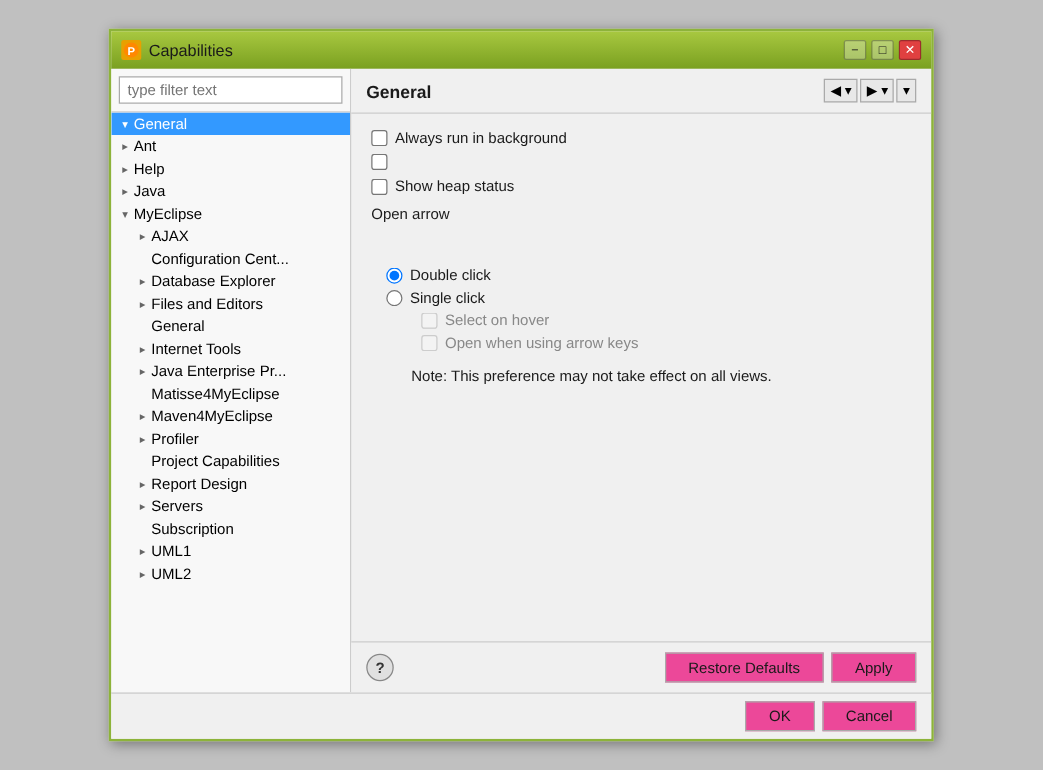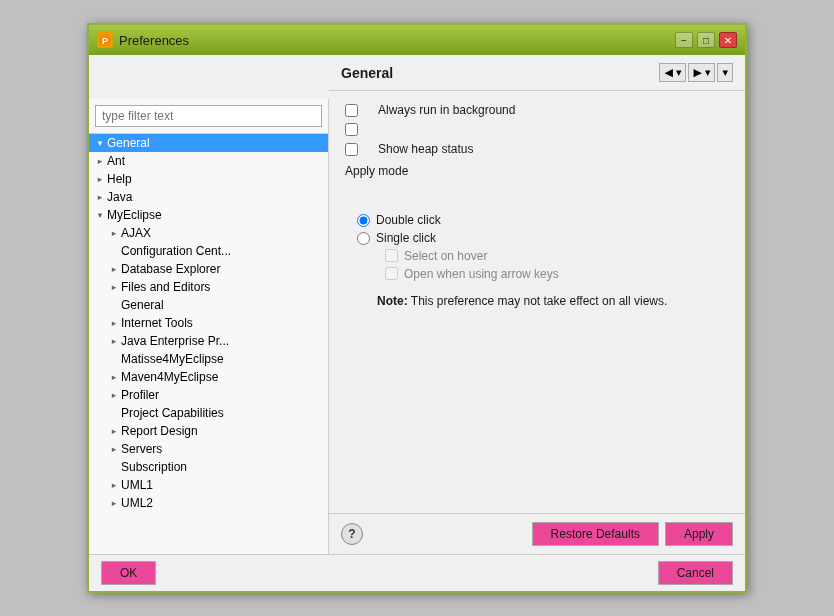--- a/index.html
+++ b/index.html
@@ -90,26 +90,25 @@
     }
 
     .content-area {
       display: flex;
       flex: 1;
       overflow: hidden;
     }
 
     
     .left-panel {
-      width: 240px;
+      width: 192px;
       background: #f8f8f8;
       border-right: 1px solid #ccc;
       display: flex;
       flex-direction: column;
-      margin-top: 44px;
     }
 
     .search-box {
       padding: 6px 6px;
       border-bottom: 1px solid #ccc;
     }
 
     .search-input {
       width: 100%;
       padding: 3px 6px;
@@ -220,21 +219,21 @@
     .right-content {
       flex: 1;
       padding: 12px 16px;
       overflow-y: auto;
     }
 
     .checkbox-row {
       display: flex;
       align-items: center;
       margin-bottom: 6px;
-      gap: 20px;
+      gap: 6px;
     }
 
     .checkbox-row input[type="checkbox"] {
       width: 13px;
       height: 13px;
       cursor: pointer;
     }
 
     .checkbox-row label {
       font-size: 12px;
@@ -272,21 +271,21 @@
       color: #1a1a1a;
       cursor: pointer;
     }
 
     .sub-checkboxes {
       margin-left: 28px;
     }
 
     .sub-checkbox-row {
       display: flex;
-      align-items: flex-start;
+      align-items: center;
       margin-bottom: 4px;
       gap: 6px;
     }
 
     .sub-checkbox-row input[type="checkbox"] {
       width: 13px;
       height: 13px;
       cursor: pointer;
     }
 
@@ -296,21 +295,21 @@
     }
 
     .note-text {
       font-size: 12px;
       color: #1a1a1a;
       margin-top: 12px;
       line-height: 1.4;
     }
 
     .note-text strong {
-      font-weight: bold;
+      font-weight: normal;
       padding-left: 32px;
     }
 
     
     .bottom-bar {
       display: flex;
       justify-content: flex-end;
       align-items: center;
       padding: 8px 12px;
       border-top: 1px solid #ccc;
@@ -355,21 +354,21 @@
   <div class="dialog">
 
     <div class="title-bar">
       <div class="title-bar-left">
         <div class="title-icon">
           <svg width="14" height="14" viewBox="0 0 14 14">
             <circle cx="7" cy="7" r="6" fill="#ff8800"></circle>
             <text x="7" y="11" text-anchor="middle" font-size="9" fill="white" font-weight="bold">P</text>
           </svg>
         </div>
-        <span class="title-text">Preferences</span>
+        <span class="title-text">Capabilities</span>
       </div>
       <div class="title-buttons">
         <div class="title-btn">−</div>
         <div class="title-btn">□</div>
         <div class="title-btn close">✕</div>
       </div>
     </div>
 
     <div class="content-area">
 
@@ -485,21 +484,21 @@
 
           <div class="checkbox-row">
             <input type="checkbox" id="keep_next" style="">
           </div>
 
           <div class="checkbox-row">
             <input type="checkbox" id="show_heap" style="">
             <label for="show_heap">Show heap status</label>
           </div>
 
-          <div class="section-label">Apply mode</div>
+          <div class="section-label">Open arrow</div>
 
           <div class="radio-group">
             <div class="radio-row">
               <input type="radio" name="open_mode" id="double_click" checked="" style="">
               <label for="double_click">Double click</label>
             </div>
             <div class="radio-row">
               <input type="radio" name="open_mode" id="single_click" style="">
               <label for="single_click">Single click</label>
             </div>
@@ -525,18 +524,18 @@
         <div class="bottom-bar">
           <div class="bottom-left">
             <button class="help-btn">?</button>
           </div>
           <button class="action-btn">Restore Defaults</button>
           <button class="action-btn">Apply</button>
         </div>
       </div>
     </div>
 
-    <div style="display:flex; justify-content:space-between; padding: 6px 12px; background:#f0f0f0; border-top:1px solid #ccc; gap:6px;">
+    <div style="display:flex; justify-content:flex-end; padding: 6px 12px; background:#f0f0f0; border-top:1px solid #ccc; gap:6px;">
       <button class="action-btn">OK</button>
       <button class="action-btn">Cancel</button>
     </div>
   </div>
 </div>
 
 </body></html>

